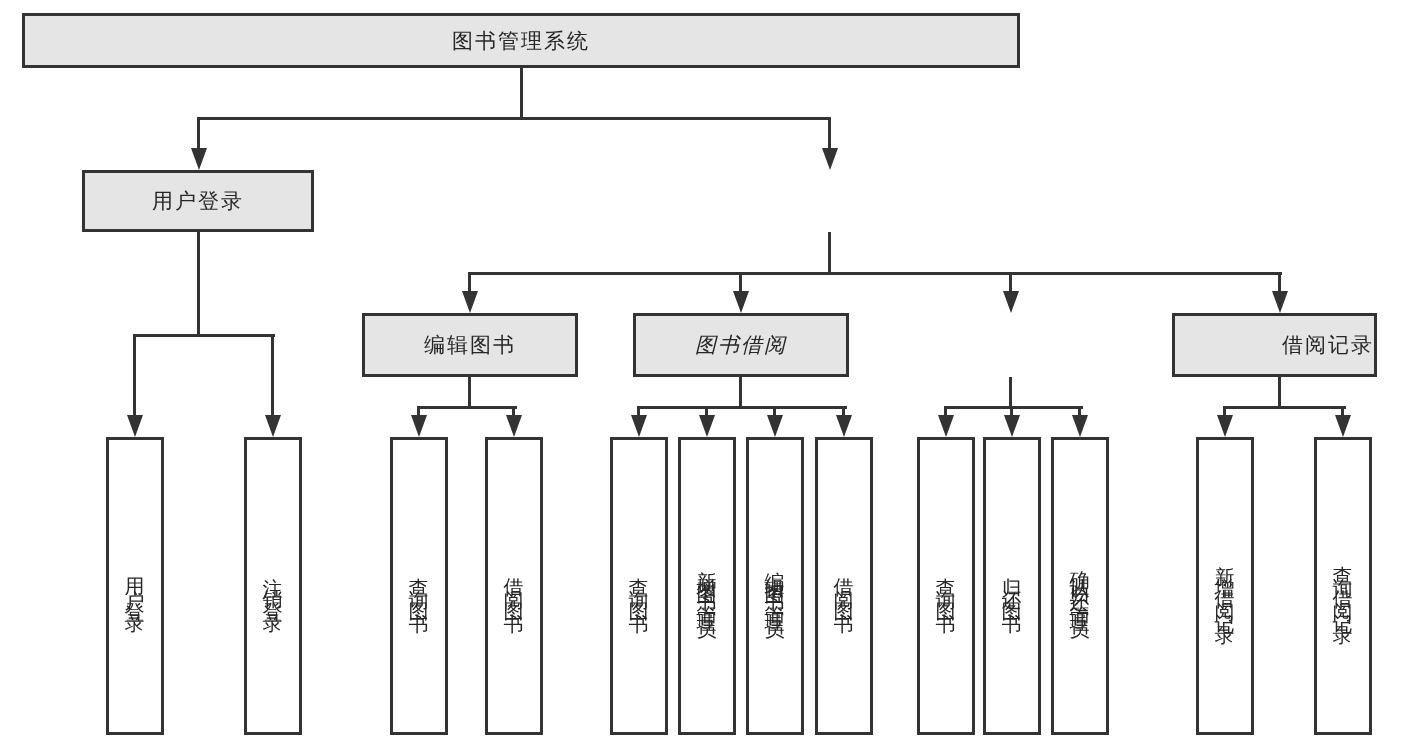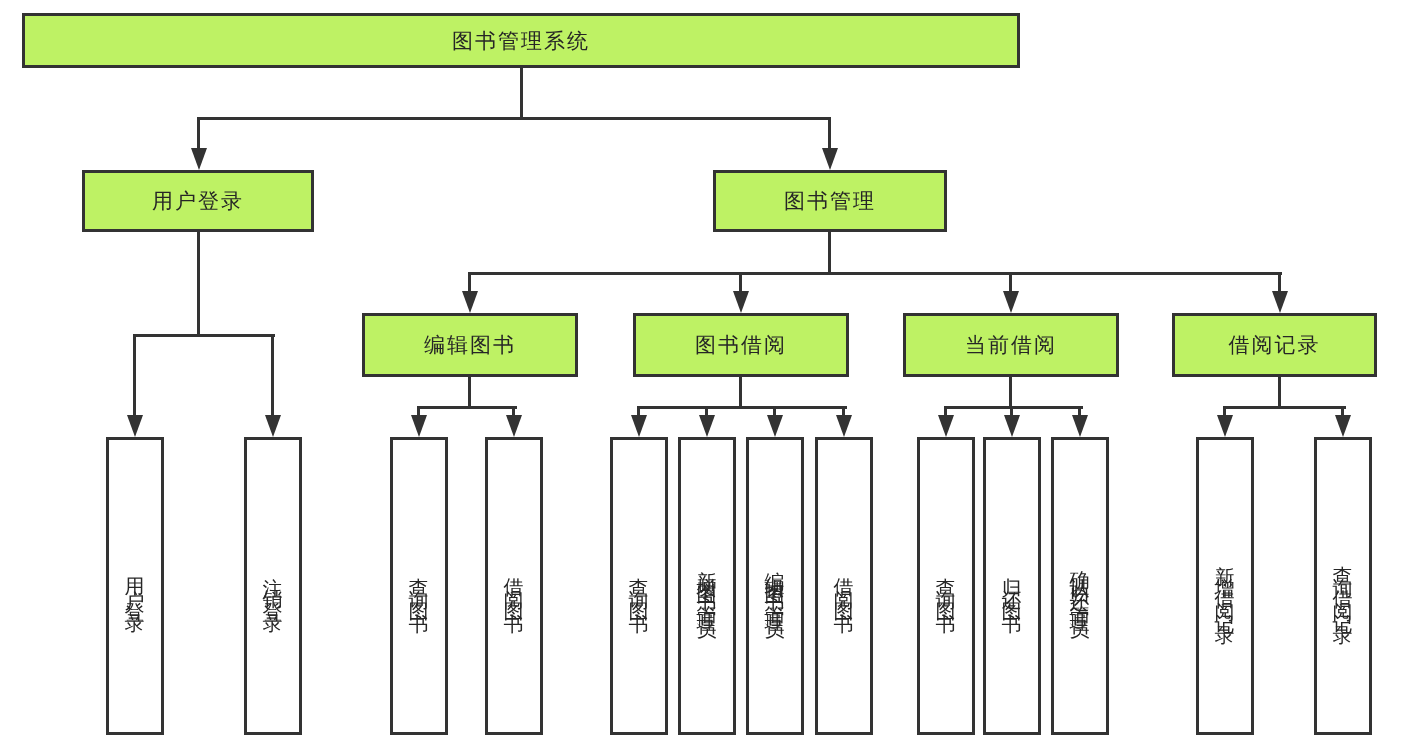--- a/index.html
+++ b/index.html
@@ -11,21 +11,21 @@
     width: 1405px;
     height: 747px;
     background: #ffffff;
     overflow: hidden;
   }
 
   
   .box {
     position: absolute;
     border: 3px solid #333333;
-    background: #bef264;
+    background: #e5e5e5;
     display: flex;
     align-items: center;
     justify-content: center;
     font-size: 21px;
     letter-spacing: 2px;
     color: #262626;
   }
 
   
   .vbox {
@@ -82,23 +82,20 @@
 
   <div class="vline" style="left:520px; top:68px; height:51px;"></div>
   <div class="hline" style="left:197px; top:117px; width:634px;"></div>
   <div class="vline" style="left:197px; top:117px; height:33px;"></div>
   <div class="arrow" style="left:191px; top:148px;"></div>
   <div class="vline" style="left:828px; top:117px; height:33px;"></div>
   <div class="arrow" style="left:822px; top:148px;"></div>
 
   <div class="box" style="left:82px; top:170px; width:232px; height:62px;">
     <span>用户登录</span>
-  </div>
-  <div class="box" style="left:713px; top:170px; width:234px; height:62px;">
-    <span>图书管理</span>
   </div>
 
   <div class="vline" style="left:197px; top:232px; height:104px;"></div>
   <div class="hline" style="left:133px; top:334px; width:142px;"></div>
   <div class="vline" style="left:133px; top:334px; height:83px;"></div>
   <div class="arrow" style="left:127px; top:415px;"></div>
   <div class="vline" style="left:271px; top:334px; height:83px;"></div>
   <div class="arrow" style="left:265px; top:415px;"></div>
 
   <div class="vline" style="left:828px; top:232px; height:42px;"></div>
@@ -108,27 +105,24 @@
   <div class="vline" style="left:739px; top:272px; height:22px;"></div>
   <div class="arrow" style="left:733px; top:291px;"></div>
   <div class="vline" style="left:1009px; top:272px; height:22px;"></div>
   <div class="arrow" style="left:1003px; top:291px;"></div>
   <div class="vline" style="left:1278px; top:272px; height:22px;"></div>
   <div class="arrow" style="left:1272px; top:291px;"></div>
 
   <div class="box" style="left:362px; top:313px; width:216px; height:64px;">
     <span>编辑图书</span>
   </div>
-  <div class="box" style="left:633px; top:313px; width:216px; height:64px;">
+  <div class="box" style="left:633px; top:313px; width:216px; height:64px;font-style:italic;">
     <span>图书借阅</span>
   </div>
-  <div class="box" style="left:903px; top:313px; width:216px; height:64px;">
-    <span>当前借阅</span>
-  </div>
-  <div class="box" style="left:1172px; top:313px; width:205px; height:64px;">
+  <div class="box" style="left:1172px; top:313px; width:205px; height:64px;justify-content:flex-end;">
     <span>借阅记录</span>
   </div>
 
   <div class="vline" style="left:468px; top:377px; height:31px;"></div>
   <div class="hline" style="left:417px; top:406px; width:100px;"></div>
   <div class="vline" style="left:417px; top:406px; height:12px;"></div>
   <div class="arrow" style="left:411px; top:415px;"></div>
   <div class="vline" style="left:512px; top:406px; height:12px;"></div>
   <div class="arrow" style="left:506px; top:415px;"></div>
 

